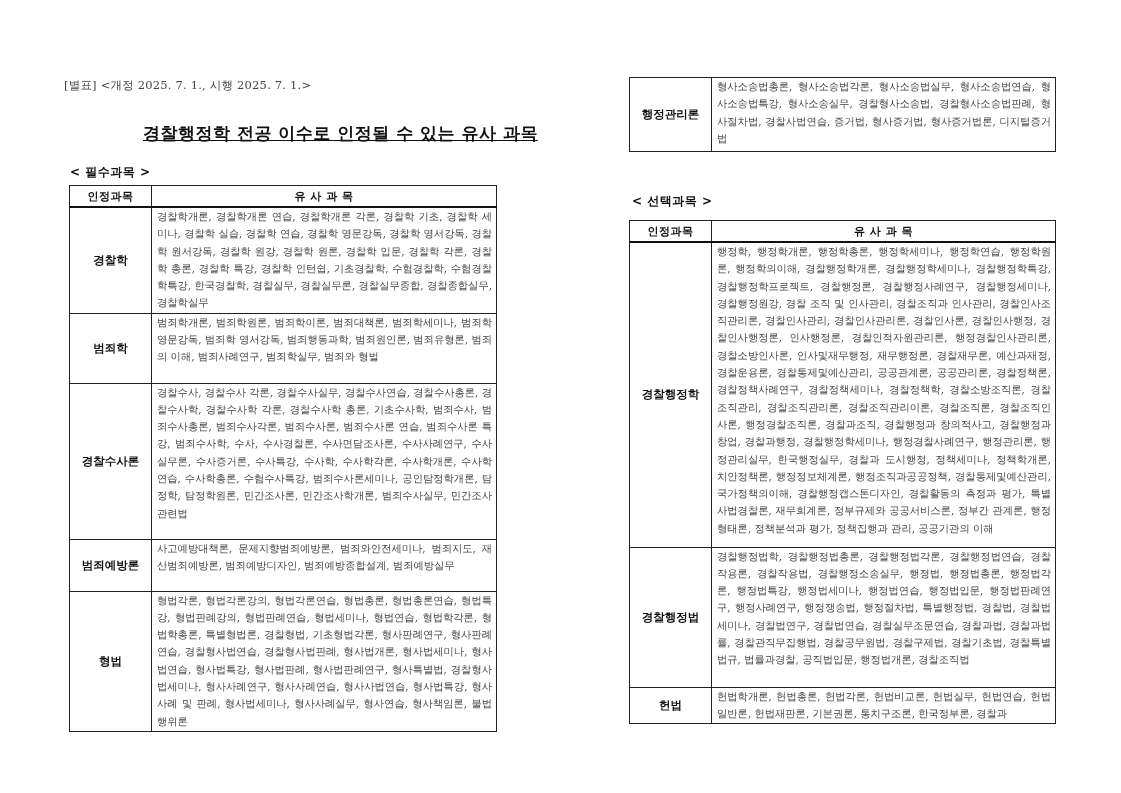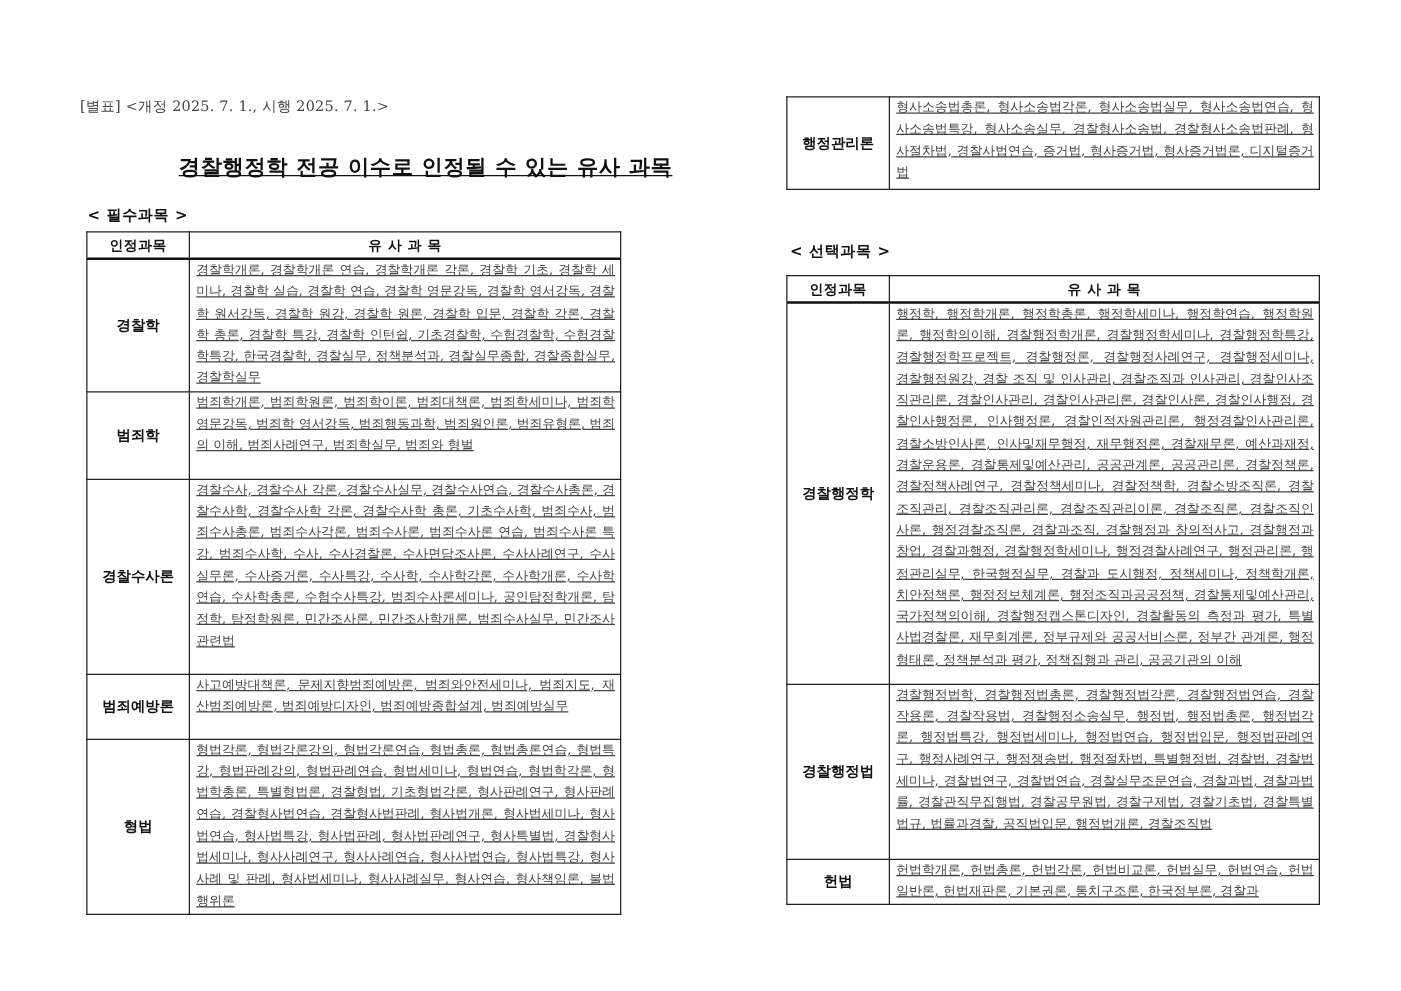--- a/index.html
+++ b/index.html
@@ -10,21 +10,21 @@
                text-decoration:underline; font-family:"DejaVu Sans", sans-serif; letter-spacing:0.5px; }
   .section-label { position:absolute; font-size:12px; font-weight:bold; color:#111;
                    font-family:"DejaVu Sans", sans-serif; letter-spacing:0.5px; }
   table.subj { position:absolute; border-collapse:collapse; border:1.6px solid #111; table-layout:fixed; }
   table.subj th, table.subj td { border:1px solid #222; }
   table.subj th { font-family:"DejaVu Sans", sans-serif; font-size:11px; font-weight:bold; color:#111;
                   height:20px; padding:0; border-bottom:2px solid #111; letter-spacing:0.5px; }
   table.subj td.name { font-family:"DejaVu Sans", sans-serif; font-size:11.5px; font-weight:bold; color:#111;
                        text-align:center; vertical-align:middle; }
   table.subj td.list { font-size:10.3px; line-height:17.3px; padding:0 4px 0 5px; vertical-align:top;
-                       text-align:justify; color:#444; word-break:break-all;text-decoration:underline; }
+                       text-align:justify; color:#444; word-break:break-all; }
   th.sim { letter-spacing:6px; }
 </style>
 </head>
 <body>
 
 <div class="header-note">[별표] &lt;개정 2025. 7. 1., 시행 2025. 7. 1.&gt;</div>
 <div class="doc-title">경찰행정학 전공 이수로 인정될 수 있는 유사 과목</div>
 
 <div class="section-label" style="left:70px; top:164px;">&lt; 필수과목 &gt;</div>
 
@@ -35,21 +35,21 @@
     </colgroup>
   <thead>
     <tr>
       <th>인정과목</th>
       <th class="sim">유 사 과 목</th>
     </tr>
   </thead>
   <tbody>
     <tr style="height:106px">
       <td class="name">경찰학</td>
-      <td class="list">경찰학개론, 경찰학개론 연습, 경찰학개론 각론, 경찰학 기초, 경찰학 세미나, 경찰학 실습, 경찰학 연습, 경찰학 영문강독, 경찰학 영서강독, 경찰학 원서강독, 경찰학 원강, 경찰학 원론, 경찰학 입문, 경찰학 각론, 경찰학 총론, 경찰학 특강, 경찰학 인턴쉽, 기초경찰학, 수험경찰학, 수험경찰학특강, 한국경찰학, 경찰실무, 정책분석과, 경찰실무종합, 경찰종합실무, 경찰학실무</td>
+      <td class="list">경찰학개론, 경찰학개론 연습, 경찰학개론 각론, 경찰학 기초, 경찰학 세미나, 경찰학 실습, 경찰학 연습, 경찰학 영문강독, 경찰학 영서강독, 경찰학 원서강독, 경찰학 원강, 경찰학 원론, 경찰학 입문, 경찰학 각론, 경찰학 총론, 경찰학 특강, 경찰학 인턴쉽, 기초경찰학, 수험경찰학, 수험경찰학특강, 한국경찰학, 경찰실무, 경찰실무론, 경찰실무종합, 경찰종합실무, 경찰학실무</td>
     </tr>
     <tr style="height:70px">
       <td class="name">범죄학</td>
       <td class="list">범죄학개론, 범죄학원론, 범죄학이론, 범죄대책론, 범죄학세미나, 범죄학 영문강독, 범죄학 영서강독, 범죄행동과학, 범죄원인론, 범죄유형론, 범죄의 이해, 범죄사례연구, 범죄학실무, 범죄와 형벌</td>
     </tr>
     <tr style="height:156px">
       <td class="name">경찰수사론</td>
       <td class="list">경찰수사, 경찰수사 각론, 경찰수사실무, 경찰수사연습, 경찰수사총론, 경찰수사학, 경찰수사학 각론, 경찰수사학 총론, 기초수사학, 범죄수사, 범죄수사총론, 범죄수사각론, 범죄수사론, 범죄수사론 연습, 범죄수사론 특강, 범죄수사학, 수사, 수사경찰론, 수사면담조사론, 수사사례연구, 수사실무론, 수사증거론, 수사특강, 수사학, 수사학각론, 수사학개론, 수사학연습, 수사학총론, 수험수사특강, 범죄수사론세미나, 공인탐정학개론, 탐정학, 탐정학원론, 민간조사론, 민간조사학개론, 범죄수사실무, 민간조사관련법</td>
     </tr>
     <tr style="height:52px">

